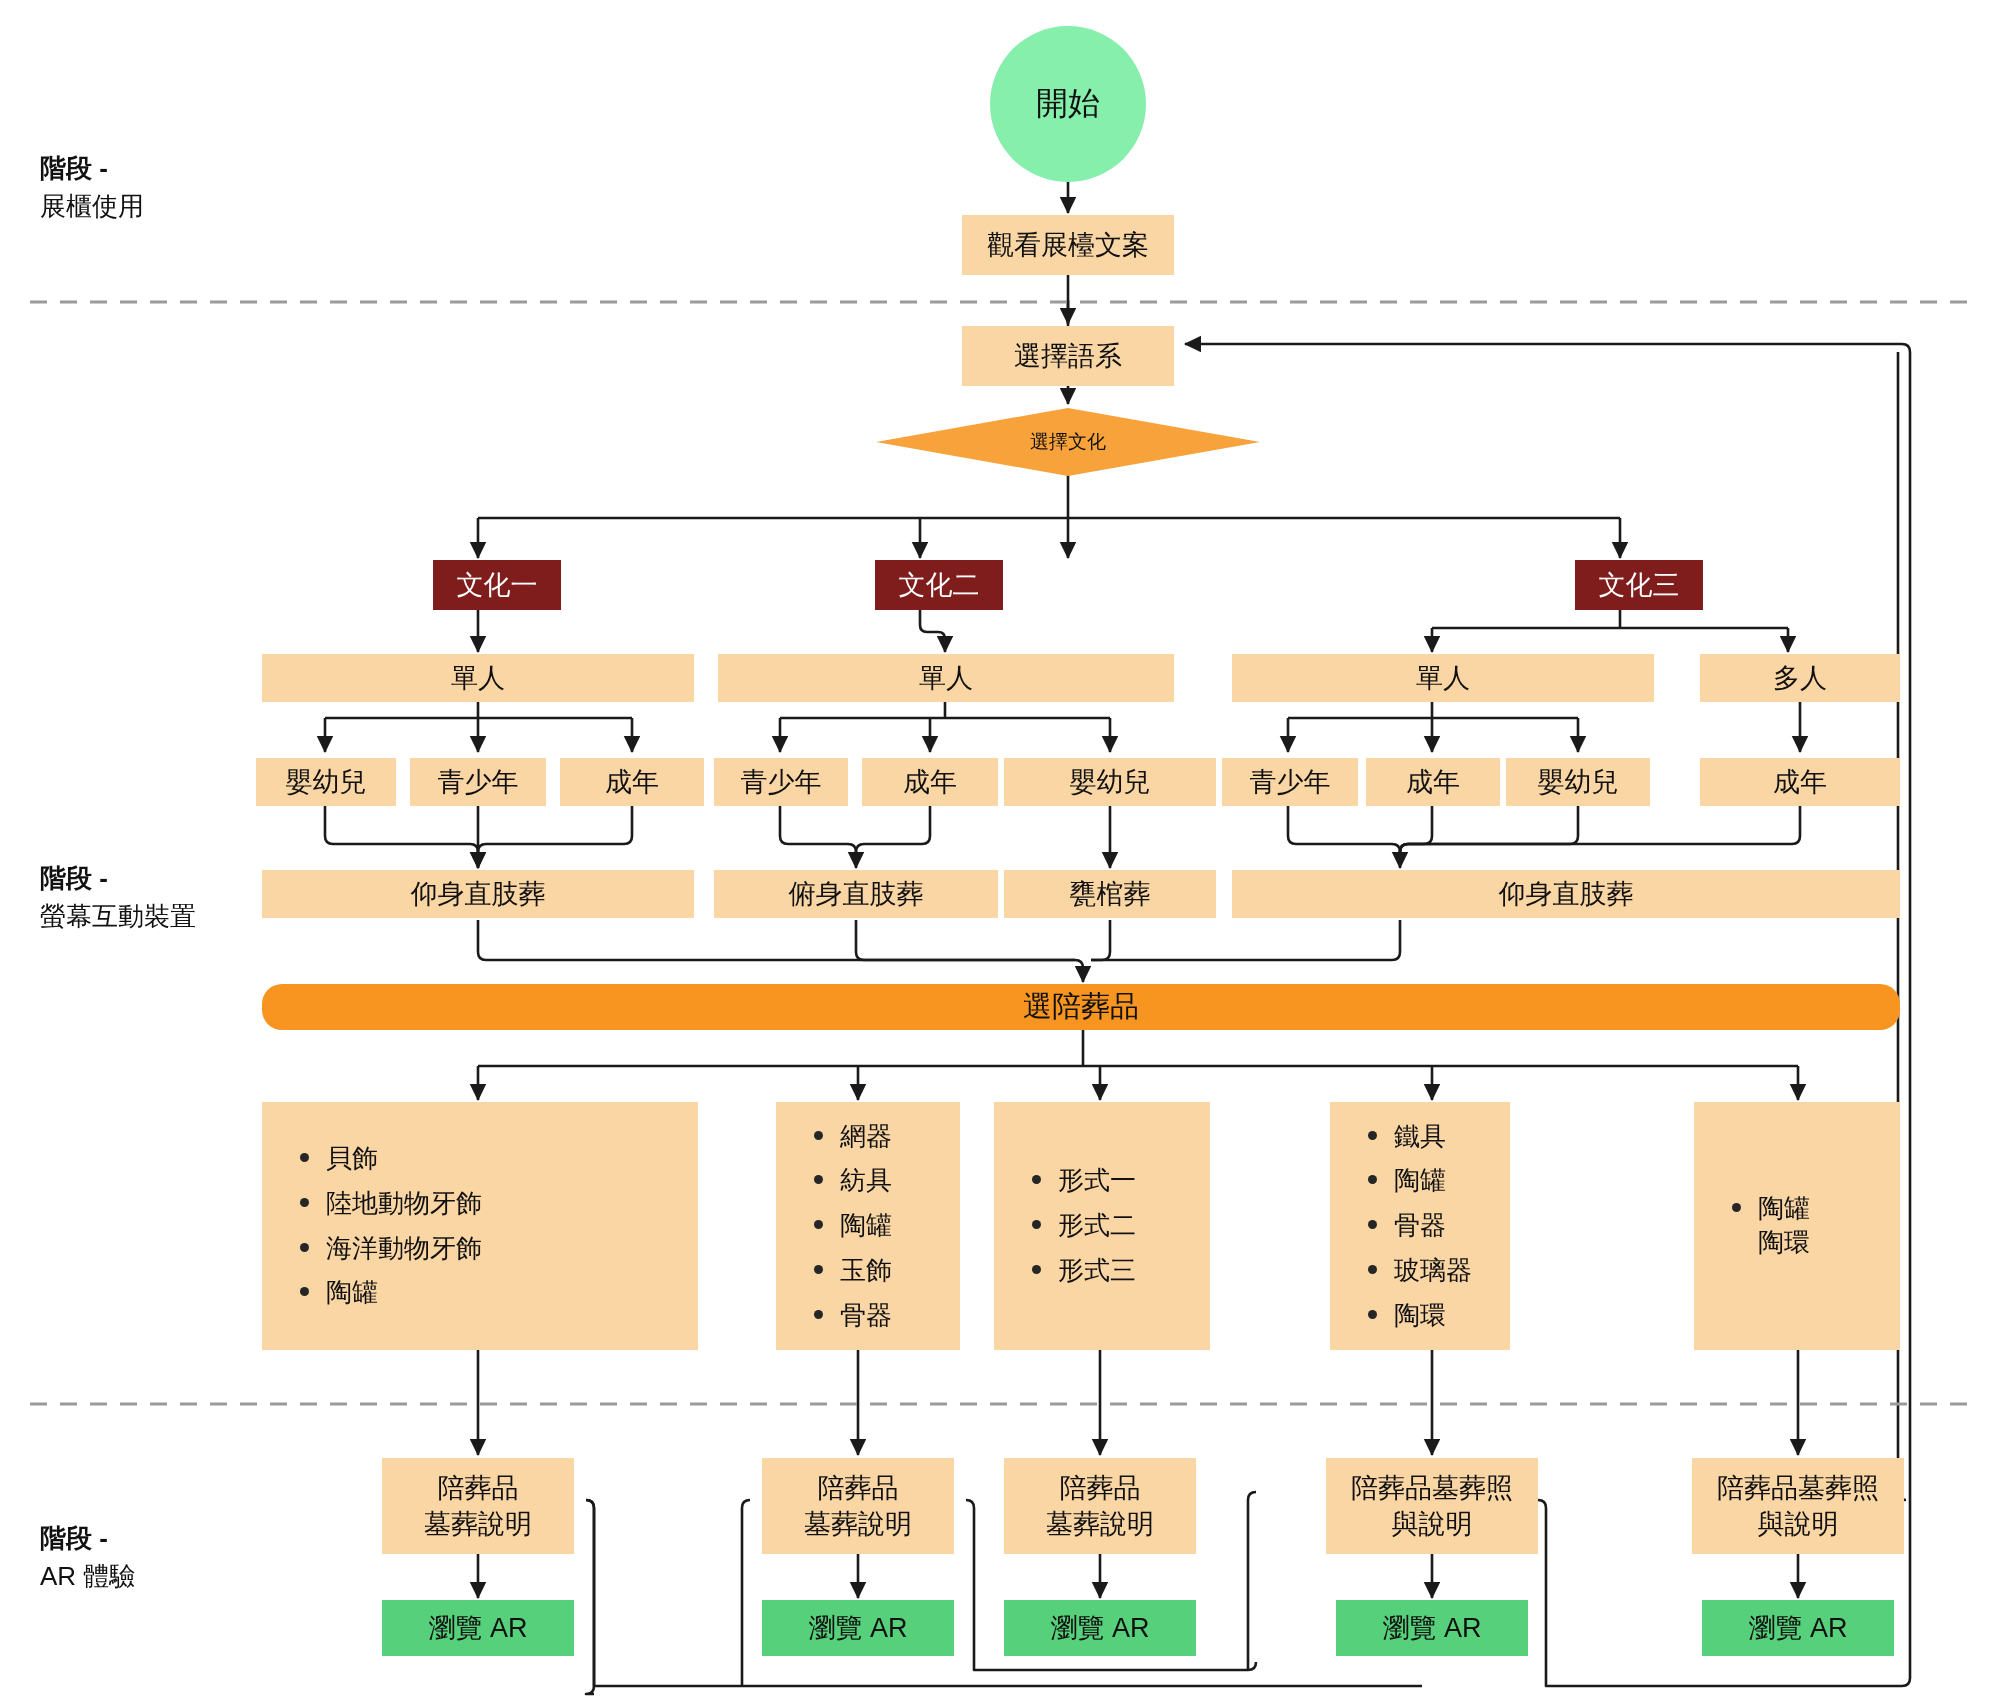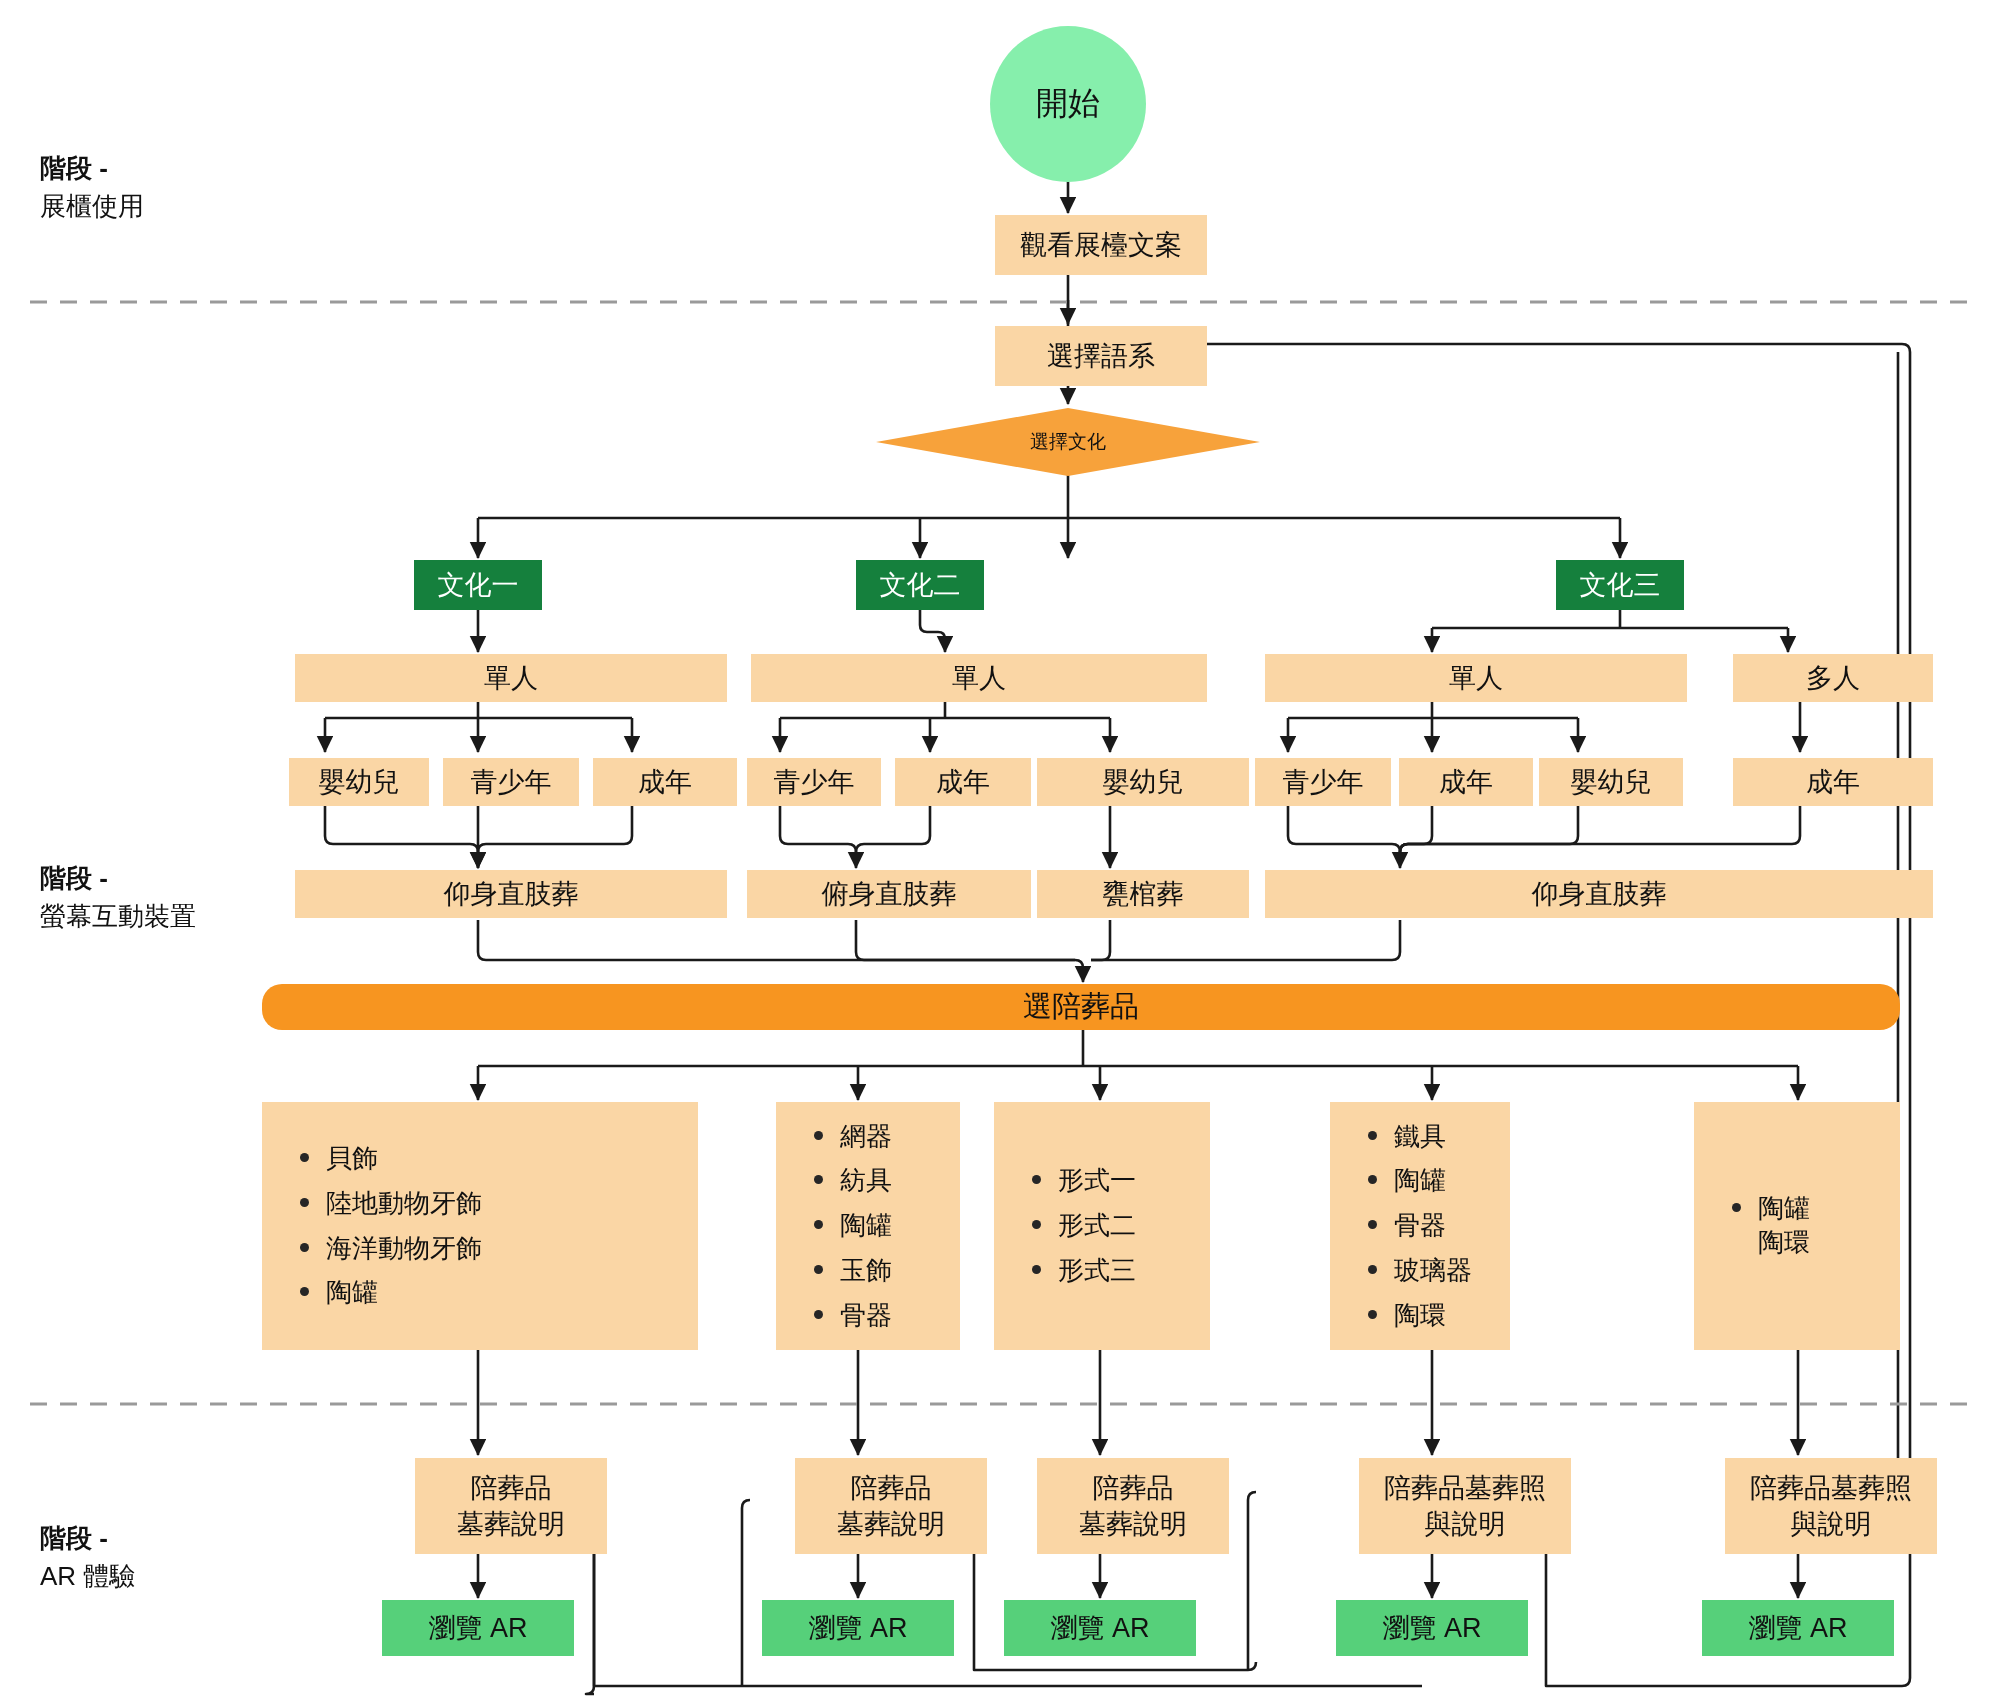--- a/index.html
+++ b/index.html
@@ -25,26 +25,26 @@
     display:flex;
     align-items:center;
     justify-content:center;
     text-align:center;
     line-height:1.35;
   }
   .tan{
     background:#fad6a5;
     color:#111111;
     font-size:27px;
-    margin-left:33px;
   }
   .red{
-    background:#15803d;
+    background:#7f1d1d;
     color:#ffffff;
     font-size:27px;
+    margin-left:19px;
   }
   .green-circle{
     background:#86efac;
     color:#111111;
     border-radius:50%;
     font-size:32px;
   }
   .green-box{
     background:#56d07a;
     color:#111111;

